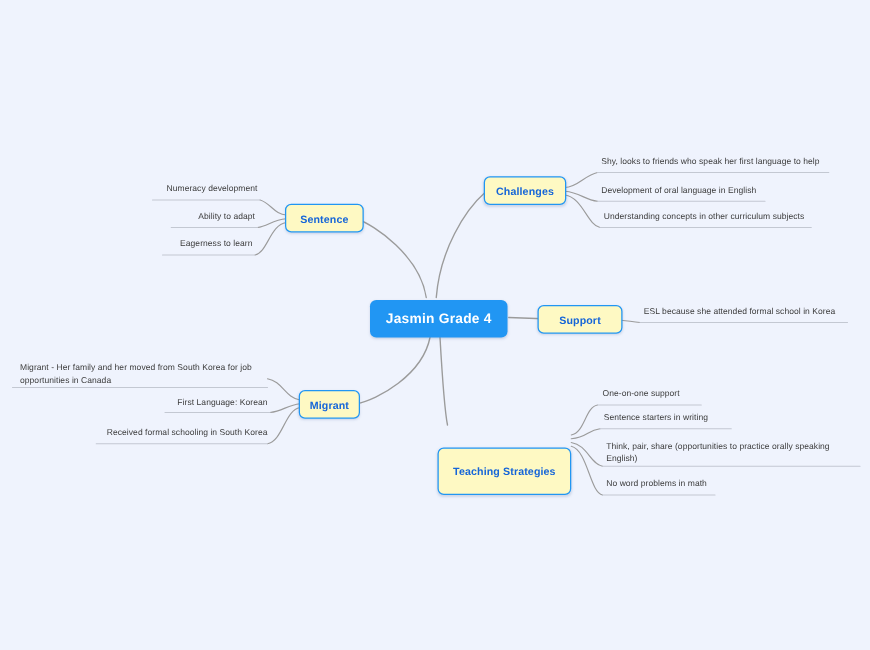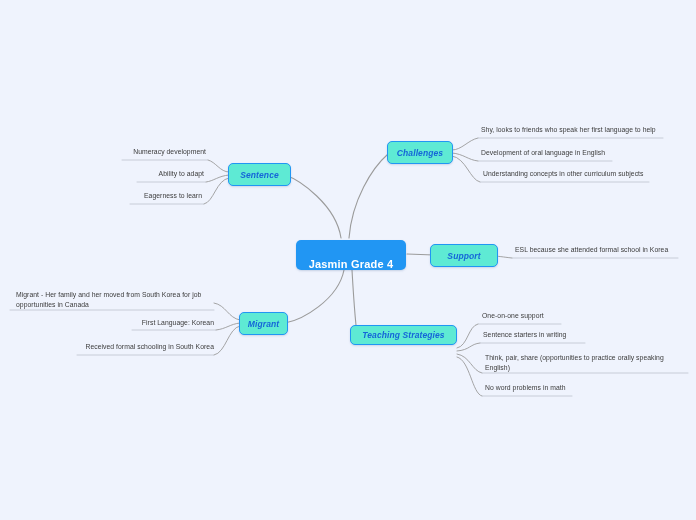--- a/index.html
+++ b/index.html
@@ -35,32 +35,30 @@
     justify-content: center;
   }
   .root-node {
     background: #2196f3;
     color: #ffffff;
     border-radius: 5px;
     font-size: 11px;
     font-weight: bold;
     letter-spacing: 0.2px;
     box-shadow: 0 1px 2px rgba(80,110,160,0.25);
-    align-items: flex-end;
   }
   .branch-node {
-    background: #5eead4;
+    background: #fef9c3;
     border: 1.6px solid #2196f3;
     border-radius: 5px;
     color: #1565d8;
     font-size: 8.5px;
     font-weight: bold;
     letter-spacing: 0.1px;
     box-shadow: 0 1px 2px rgba(80,110,160,0.22);
-    font-style: italic;
   }
   .leaf {
     position: absolute;
     box-sizing: border-box;
     font-size: 6.8px;
     color: #3b3b3b;
     line-height: 1.45;
     letter-spacing: 0.05px;
     padding-bottom: 2px;
   }
@@ -146,21 +144,21 @@
   </div>
 
   <div class="node branch-node" style="left:430px; top:244px; width:68px; height:23px;">
     <span>Support</span>
   </div>
 
   <div class="node branch-node" style="left:239px; top:312px; width:49px; height:23px;">
     <span>Migrant</span>
   </div>
 
-  <div class="node branch-node" style="left:350px; top:325px; width:107px; height:20px;">
+  <div class="node branch-node" style="left:350px; top:358px; width:107px; height:38px;">
     <span>Teaching Strategies</span>
   </div>
 
   <div class="leaf right" style="left:481px; top:125px; width:190px;">
     <span class="leaf-text">Shy, looks to friends who speak her first language to help</span>
   </div>
   <div class="leaf right" style="left:481px; top:148px; width:190px;">
     <span class="leaf-text">Development of oral language in English</span>
   </div>
   <div class="leaf right" style="left:483px; top:169px; width:190px;">

